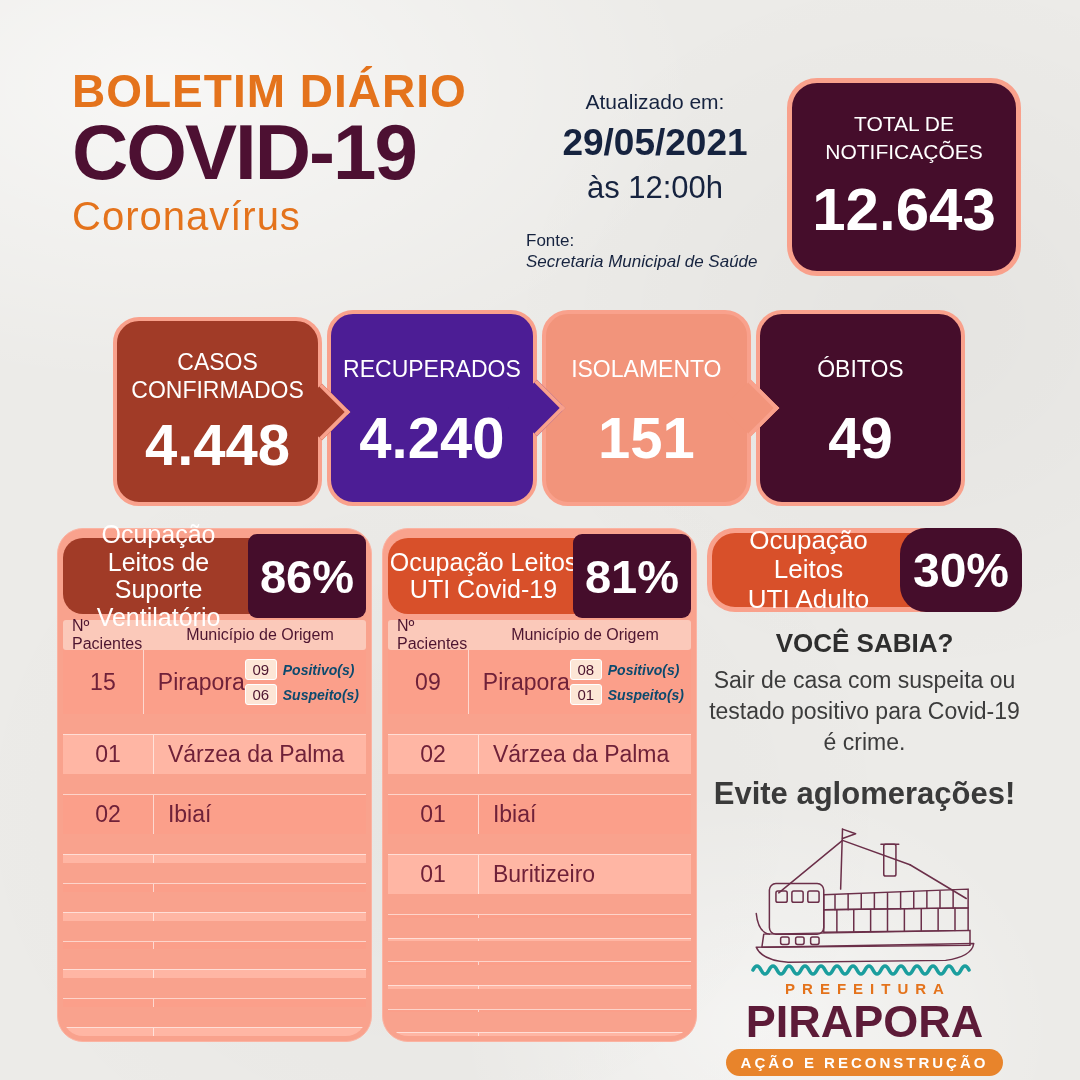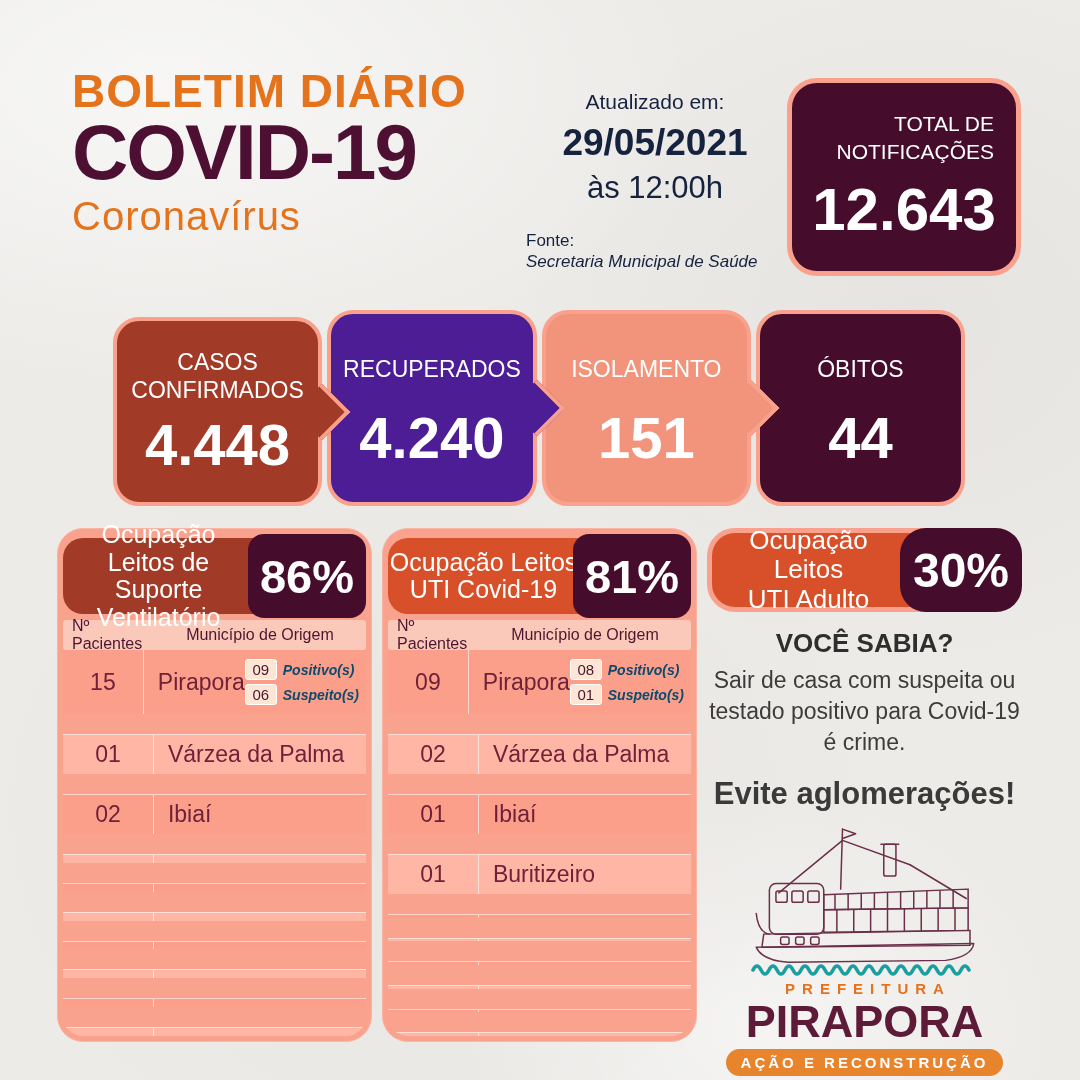--- a/index.html
+++ b/index.html
@@ -24,21 +24,21 @@
   .updated-block{left:526px;top:90px;width:258px;text-align:center;color:#16233f;}
   .upd-label{font-size:21px;}
   .upd-date{font-size:37px;font-weight:700;margin-top:8px;}
   .upd-time{font-size:31px;margin-top:6px;}
   .upd-source{margin-top:24px;text-align:left;font-size:17px;line-height:1.25;}
   .upd-source .src-name{font-style:italic;}
 
   .total-box{left:787px;top:78px;width:234px;height:198px;background:#450d2b;
     border:5px solid #f9a18c;border-radius:30px;box-sizing:border-box;
     display:flex;flex-direction:column;align-items:center;justify-content:center;color:#fff;}
-  .total-label{font-size:21px;text-align:right;width:180px;line-height:1.3;}
+  .total-label{font-size:21px;text-align:center;width:180px;line-height:1.3;}
   .total-value{font-size:60px;font-weight:700;margin-top:10px;}
 
   
   .stats-row{left:113px;top:310px;width:852px;height:196px;display:flex;gap:5px;}
   .stat{flex:1;box-sizing:border-box;border:4px solid #f9a18c;border-radius:26px;position:relative;
     display:flex;flex-direction:column;align-items:center;color:#fff;padding-top:22px;}
   .stat-label{min-height:68px;display:flex;align-items:center;justify-content:center;text-align:center;
     font-size:23px;line-height:1.2;padding:0 12px;}
   .stat-value{font-size:58px;font-weight:700;margin-top:0px;}
   .s1{background:#a13b27;z-index:4;margin-top:7px;}
@@ -54,21 +54,21 @@
     border:1px solid #fbb3a2;border-radius:26px;padding:5px;box-sizing:border-box;
     display:flex;flex-direction:column;}
   .table--left{left:57px;}
   .table--mid{left:382px;}
   .t-header{position:relative;height:84px;flex:none;}
   .t-header-main{position:absolute;left:0;right:0;top:4px;bottom:4px;border-radius:20px;
     display:flex;flex-direction:column;justify-content:center;color:#fff;
     padding-right:112px;box-sizing:border-box;text-align:center;font-size:25px;line-height:1.1;}
   .t-header-main.red{background:#a13b27;}
   .t-header-main.orange{background:#d8502a;}
-  .t-pct{position:absolute;right:0;top:0;bottom:0;width:118px;background:#450d2b;border-radius:16px;
+  .t-pct{position:absolute;right:0;top:0;bottom:0;width:118px;background:#450d2b;border-radius:9px;
     display:flex;align-items:center;justify-content:center;color:#fff;font-size:47px;font-weight:700;}
   .t-cols{height:30px;margin-top:2px;display:flex;align-items:center;background:#fbc9ba;
     color:#4d1530;font-size:16px;border-radius:3px;flex:none;}
   .t-col-patients{width:30%;padding-left:9px;box-sizing:border-box;}
   .t-col-origin{flex:1;text-align:center;}
   .t-body{flex:1;display:flex;flex-direction:column;border-radius:0 0 20px 20px;overflow:hidden;gap:20px;}
   .t-row{display:flex;align-items:stretch;}
   .t-row + .t-row{border-top:1.5px solid rgba(255,255,255,.55);}
   .t-row:nth-child(odd){background:#fb9f8a;}
   .t-row:nth-child(even){background:#ffb6a4;}
@@ -134,21 +134,21 @@
   <div class="stat s2">
     <div class="stat-label">RECUPERADOS</div>
     <div class="stat-value">4.240</div>
   </div>
   <div class="stat s3">
     <div class="stat-label">ISOLAMENTO</div>
     <div class="stat-value">151</div>
   </div>
   <div class="stat s4">
     <div class="stat-label">ÓBITOS</div>
-    <div class="stat-value">44</div>
+    <div class="stat-value">49</div>
   </div>
 </div>
 
 <div class="table table--left">
   <div class="t-header">
     <div class="t-header-main red">
       <span>Ocupação</span>
       <span>Leitos de Suporte</span>
       <span>Ventilatório</span>
     </div>

